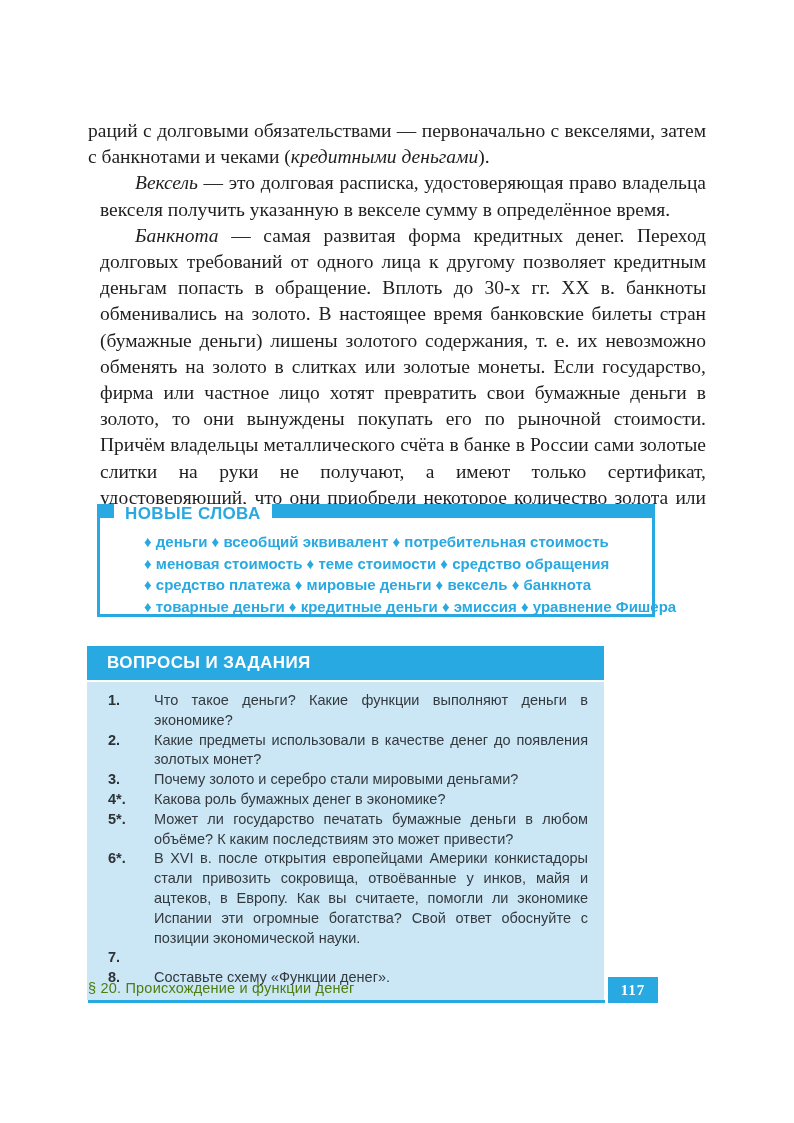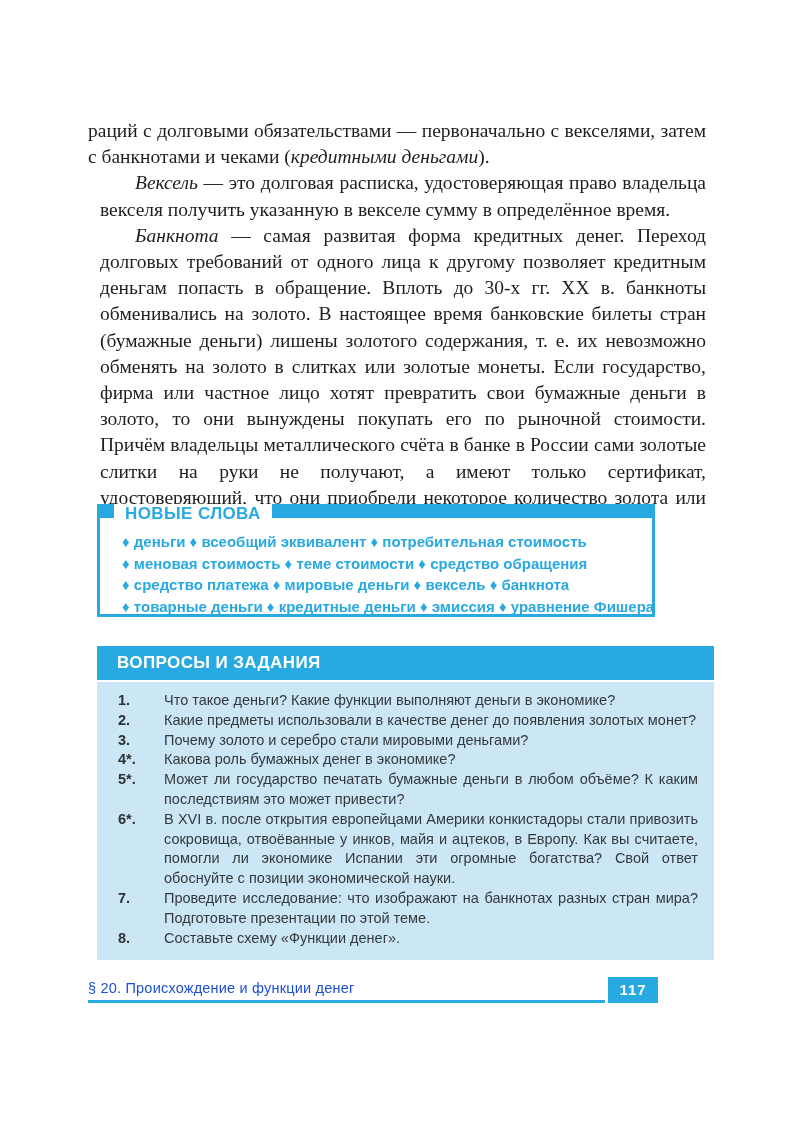--- a/index.html
+++ b/index.html
@@ -26,28 +26,28 @@
     position:absolute;top:-10px;left:-3px;right:-3px;height:17px;
     display:flex;align-items:flex-start;
   }
   .nw-bar-left{width:17px;height:14px;background:var(--accent);}
   .nw-title{
     background:#ffffff;padding:0 11px;
     font-weight:bold;font-size:17px;letter-spacing:0.4px;
     color:var(--accent);white-space:nowrap;
   }
   .nw-bar-right{flex:1;height:14px;background:var(--accent);}
-  .nw-lines{padding:17px 10px 0 22px;}
+  .nw-lines{padding:17px 10px 0 22px;margin-left:22px;}
   .nw-line{
     font-weight:bold;font-size:15px;line-height:21.5px;
     color:var(--accent);white-space:nowrap;
   }
 
   
-  .questions{position:absolute;left:97px;top:646px;width:617px;}
+  .questions{position:absolute;left:87px;top:646px;width:517px;}
   .q-header{
     height:34px;background:var(--accent);
     color:#ffffff;font-weight:bold;font-size:17px;letter-spacing:0.4px;
     line-height:34px;padding-left:20px;box-sizing:border-box;
   }
   .q-body{
     background:var(--panel);margin-top:2px;
     padding:9px 16px 12px 0;
   }
   .q-row{display:flex;}
@@ -58,31 +58,32 @@
   .q-text{
     flex:1;font-size:14.5px;line-height:19.8px;color:#33393d;
     text-align:justify;
     margin-left:12px;
   }
 
   
   .footer{position:absolute;left:88px;top:977px;width:570px;height:26px;}
   .footer-title{
     position:absolute;left:0;bottom:7px;
-    font-size:14.5px;color:#1d4ed8;letter-spacing:0.2px;
+    font-size:14.5px;color:#4d7c0f;letter-spacing:0.2px;
   }
   .footer-rule{
     position:absolute;left:0;bottom:0;width:517px;height:3.5px;
     background:var(--accent);
   }
   .page-badge{
     position:absolute;right:0;top:0;width:50px;height:26px;
     background:var(--accent);color:#ffffff;
     font-weight:bold;font-size:15px;line-height:26px;text-align:center;
     letter-spacing:1px;
+    font-family:Liberation Serif, serif;
   }
 
   
   .copyright{
     position:absolute;left:10px;top:1046px;
     font-size:15px;color:#3a3a3a;
   }
 </style>
 </head>
 <body>
@@ -131,21 +132,20 @@
       <div class="q-row">
         <span class="q-num">5*.</span>
         <div class="q-text">Может ли государство печатать бумажные деньги в любом объёме? К каким последствиям это может привести?</div>
       </div>
       <div class="q-row">
         <span class="q-num">6*.</span>
         <div class="q-text">В XVI в. после открытия европейцами Америки конкистадоры стали привозить сокровища, отвоёванные у инков, майя и ацтеков, в Европу. Как вы считаете, помогли ли экономике Испании эти огромные богатства? Свой ответ обоснуйте с позиции экономической науки.</div>
       </div>
       <div class="q-row">
         <span class="q-num">7.</span>
-        <div class="q-text">Проведите исследование: что изображают на банкнотах разных стран мира? Подготовьте презентации по этой теме.</div>
       </div>
       <div class="q-row">
         <span class="q-num">8.</span>
         <div class="q-text">Составьте схему «Функции денег».</div>
       </div>
     </div>
   </div>
 
   <div class="footer">
     <span class="footer-title">§ 20.  Происхождение и функции денег</span>

